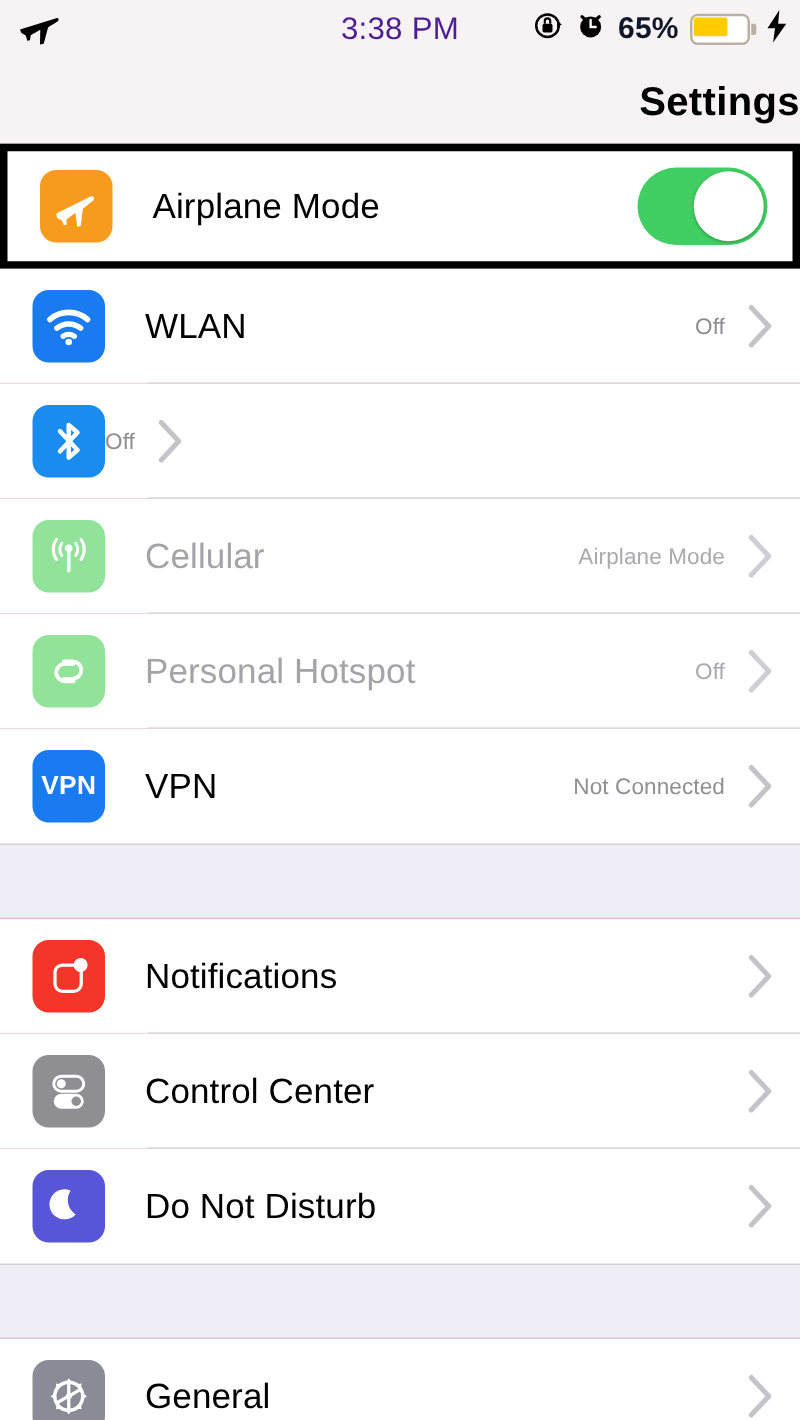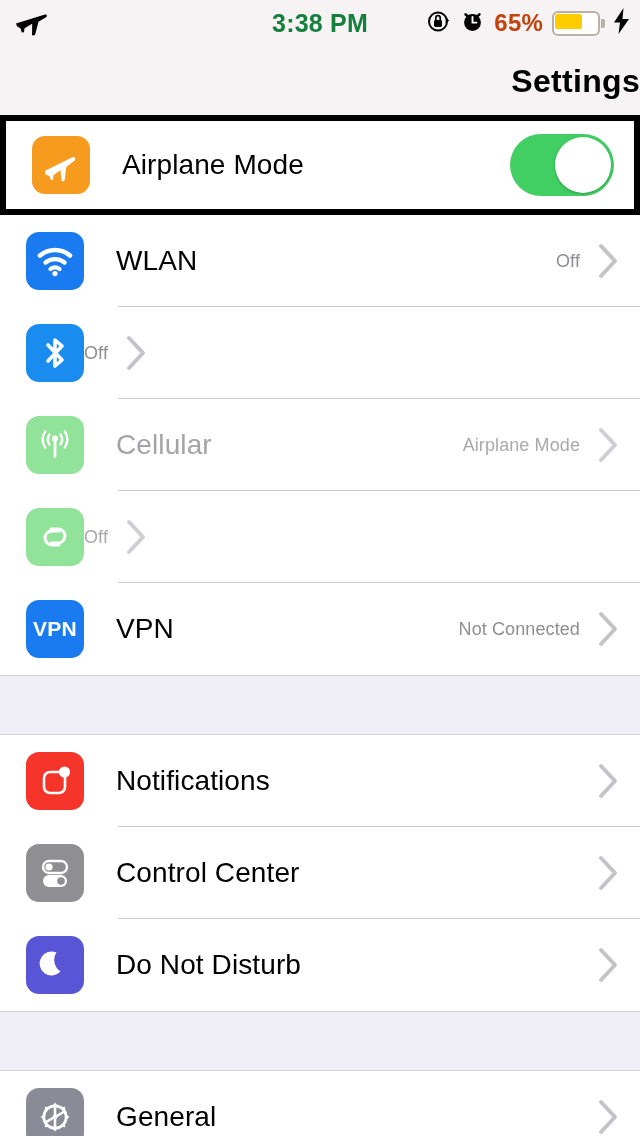--- a/index.html
+++ b/index.html
@@ -15,22 +15,22 @@
   
   .statusbar{
     position:relative; height:46px; width:100%;
     display:flex; align-items:center; background:#f7f2f3;
   }
   .sb-left{ position:absolute; left:14px; top:0; height:46px; display:flex; align-items:center; }
   .sb-center{ position:absolute; left:0; right:0; top:0; height:46px;
     display:flex; align-items:center; justify-content:center; }
   .sb-right{ position:absolute; right:10px; top:0; height:46px;
     display:flex; align-items:center; gap:9px; }
-  .sb-time{ font-size:25px; font-weight:bold; color:#15803d; letter-spacing:.2px; }
-  .sb-pct{ font-size:24px; font-weight:bold; color:#c2410c; letter-spacing:.2px; }
+  .sb-time{ font-size:25px; font-weight:normal; color:#4c1d95; letter-spacing:.2px; }
+  .sb-pct{ font-size:24px; font-weight:bold; color:#0f172a; letter-spacing:.2px; }
 
   .batt{ position:relative; width:52px; height:25px; }
   .batt-body{ position:absolute; left:0; top:0; width:48px; height:25px;
     border:2px solid #b9b2a4; border-radius:6px; background:#fff; }
   .batt-fill{ position:absolute; left:3px; top:3px; height:15px; width:27px;
     background:#ffcc00; border-radius:2px; }
   .batt-cap{ position:absolute; left:49px; top:8px; width:4px; height:9px;
     background:#b9b2a4; border-radius:0 2px 2px 0; }
 
   
@@ -186,20 +186,21 @@
       <span class="sep"></span>
     </div>
 
     <div class="row">
       <span class="icon" style="background:#92e39a;">
         <svg width="42" height="42" viewBox="0 0 42 42">
           <path d="M17 13 h7 a7 7 0 0 1 0 14 h-7" stroke="#fff" stroke-width="3" fill="none" stroke-linecap="round"></path>
           <path d="M25 29 h-7 a7 7 0 0 1 0 -14 h7" stroke="#fff" stroke-width="3" fill="none" stroke-linecap="round"></path>
         </svg>
       </span>
+      <span class="label dim">Personal Hotspot</span>
       <span class="value dim">Off</span>
       <span class="chev">
         <svg width="22" height="36" viewBox="0 0 22 36">
             <path d="M3 3 L17 18 L3 33" stroke="#cfced3" stroke-width="4" fill="none" stroke-linecap="round" stroke-linejoin="round"></path>
           </svg>
       </span>
       <span class="sep"></span>
     </div>
 
     <div class="row last">

